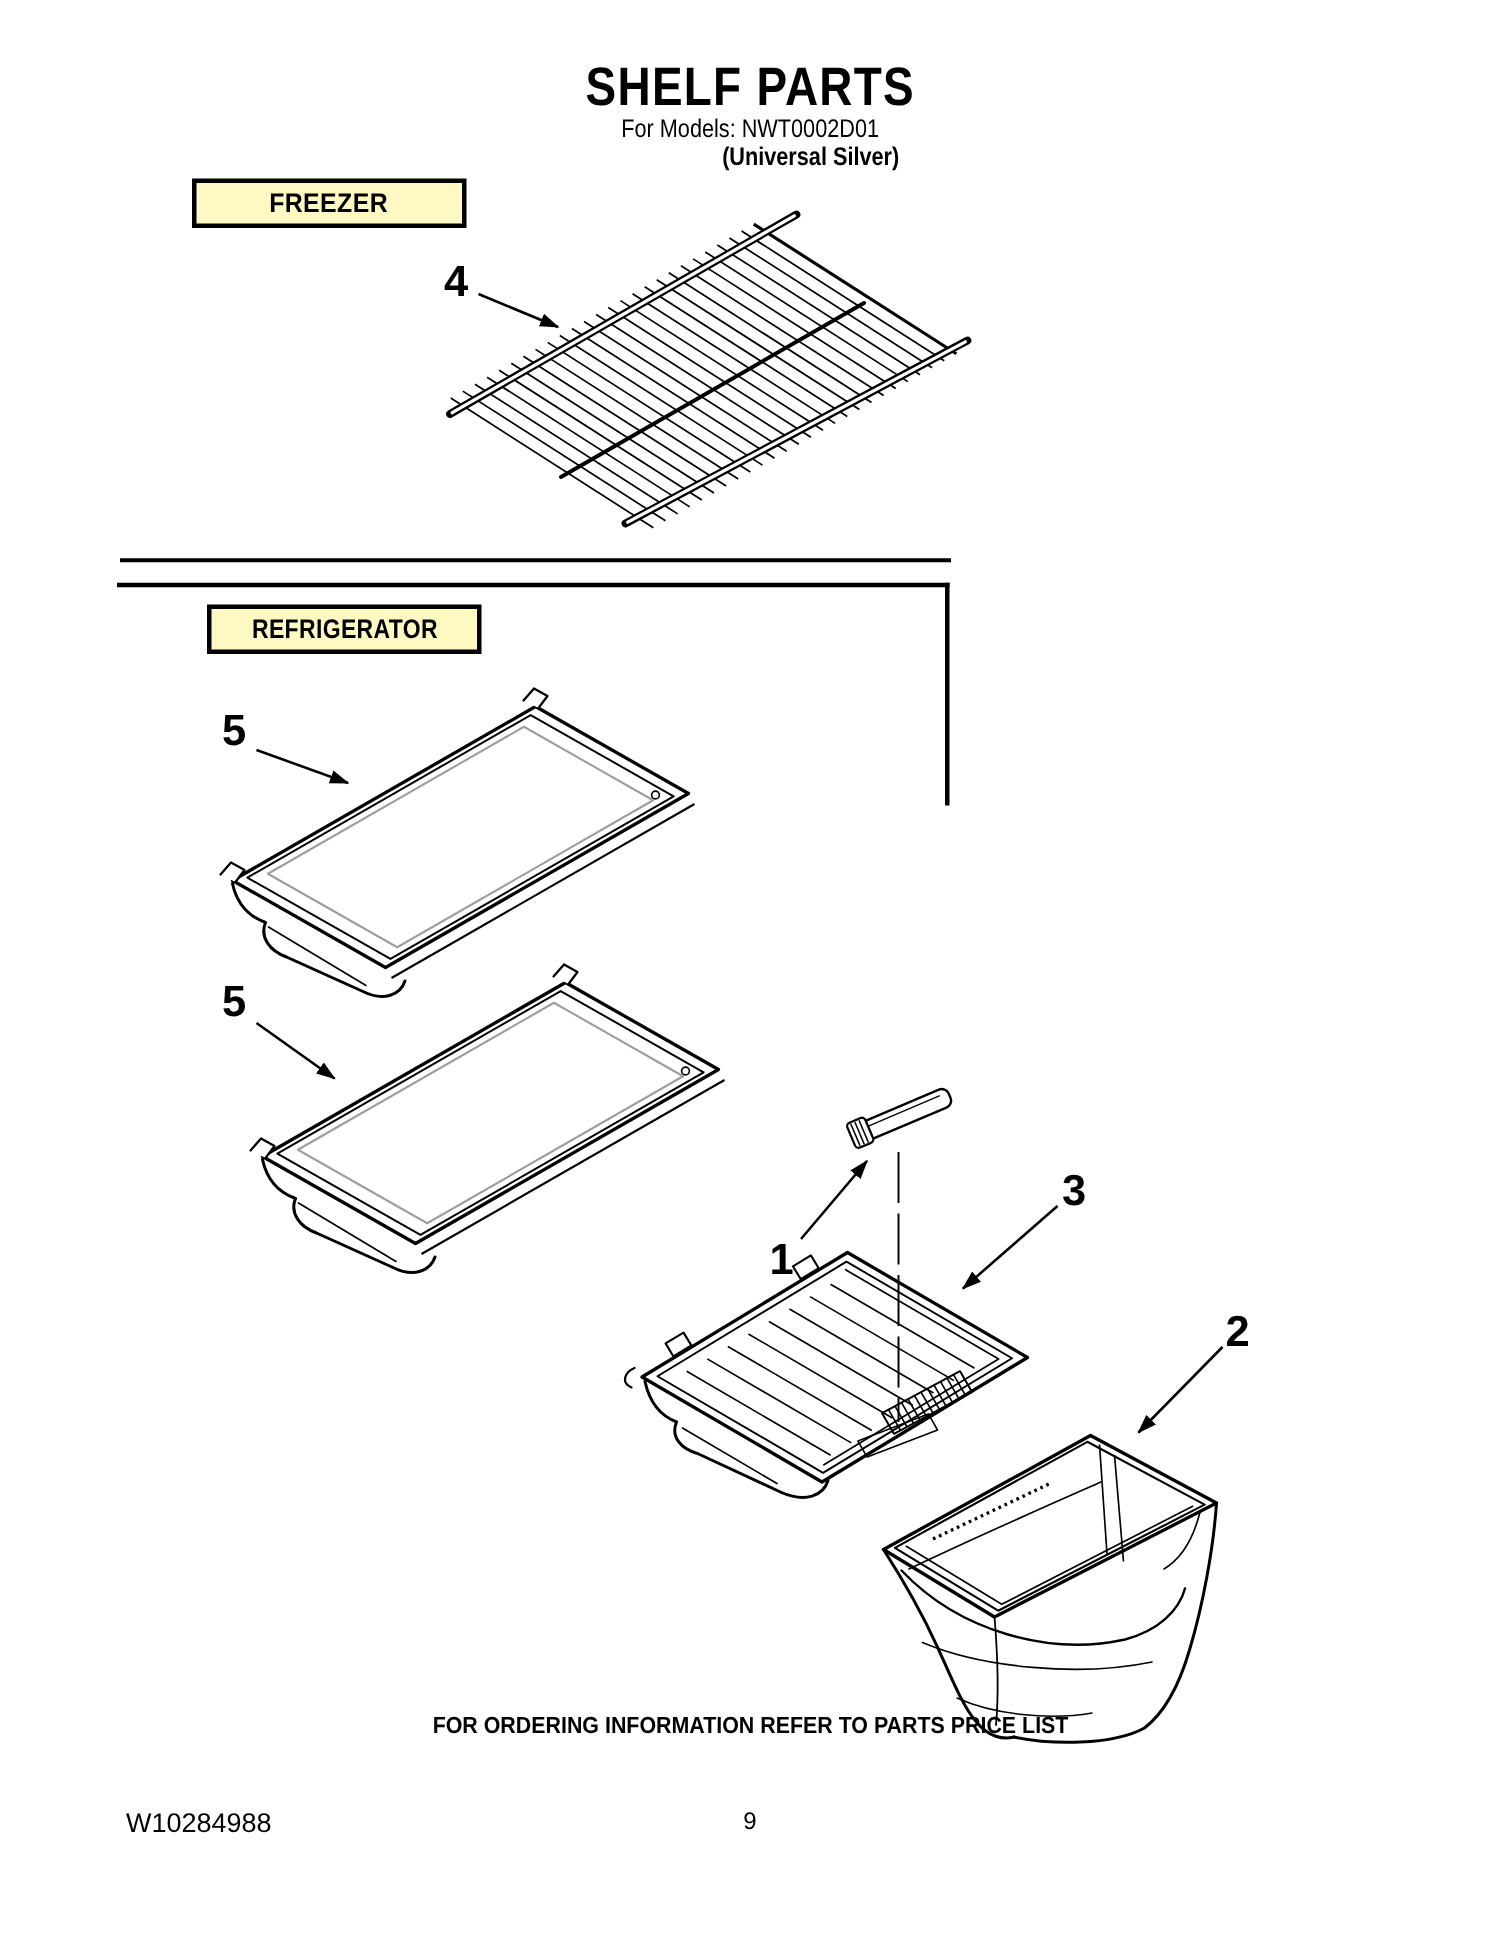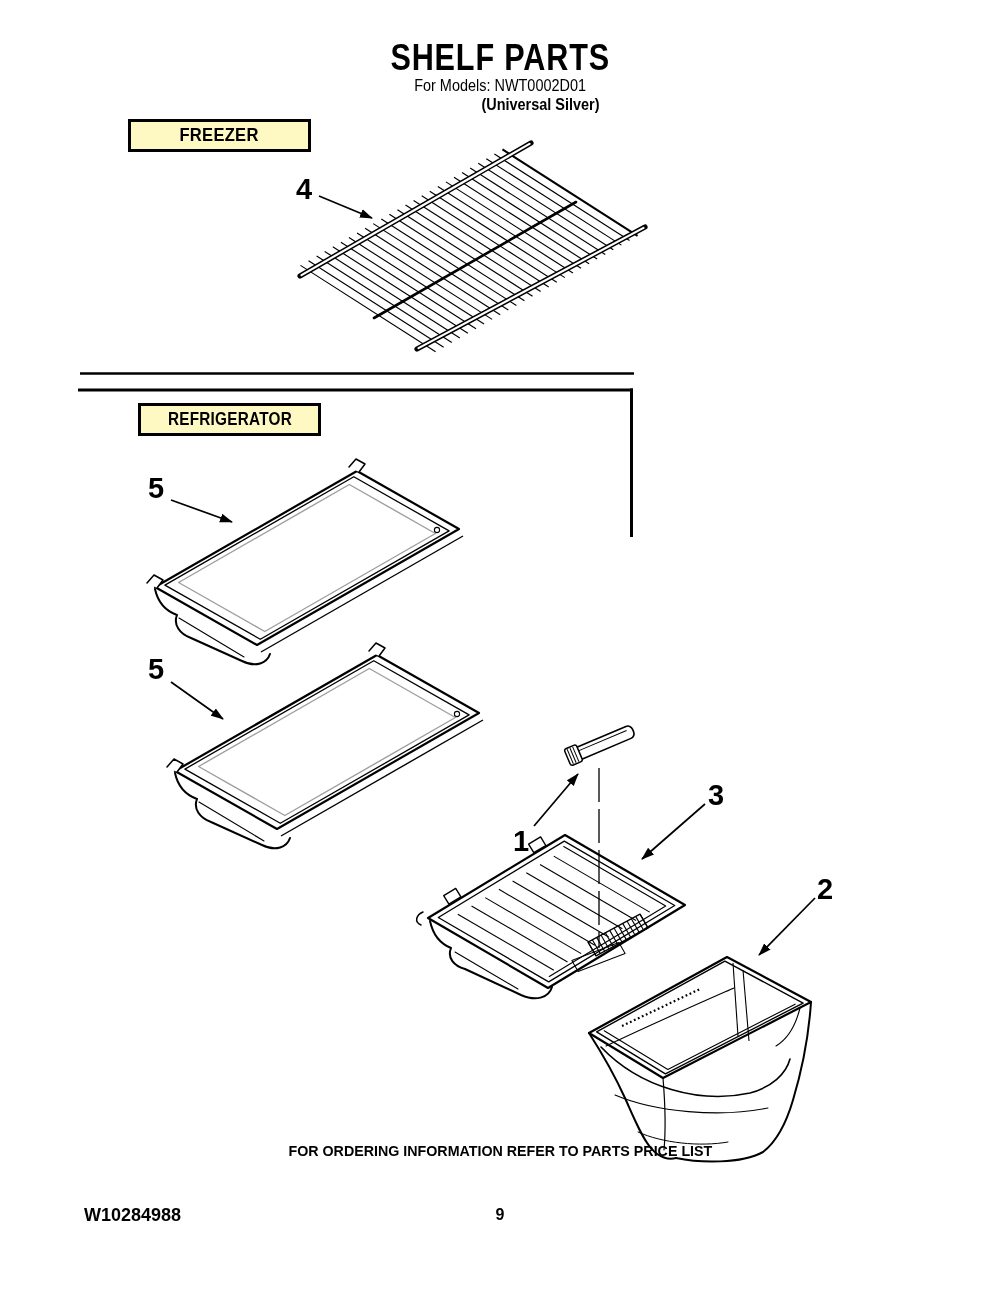--- a/index.html
+++ b/index.html
@@ -1,21 +1,21 @@
 <!DOCTYPE html>
 <html><head>
 <meta charset="utf-8">
 <style>
   html,body{margin:0;padding:0;}
   body{
     width:1000px;height:1294px;position:relative;overflow:hidden;
     background:#ffffff;color:#000;
     font-family:"Liberation Sans", sans-serif;
   }
-  .abs{position:absolute;font-weight:bold;}
+  .abs{position:absolute;}
   .center-line{left:0;width:1000px;text-align:center;}
   .cond{display:inline-block;transform:scaleX(.85);transform-origin:center;}
   .cond92{display:inline-block;transform:scaleX(.92);transform-origin:center;}
   .title{top:37px;font-size:36px;font-weight:bold;letter-spacing:1px;}
   .models{top:76px;font-size:17px;font-weight:normal;}
   .finish{top:95px;left:40px;width:1000px;text-align:center;font-size:17px;font-weight:bold;}
   .section-box{
     position:absolute;border:3px solid #000;background:#fef9c3;
     display:flex;align-items:center;justify-content:center;
     font-weight:bold;font-size:18px;letter-spacing:.3px;

